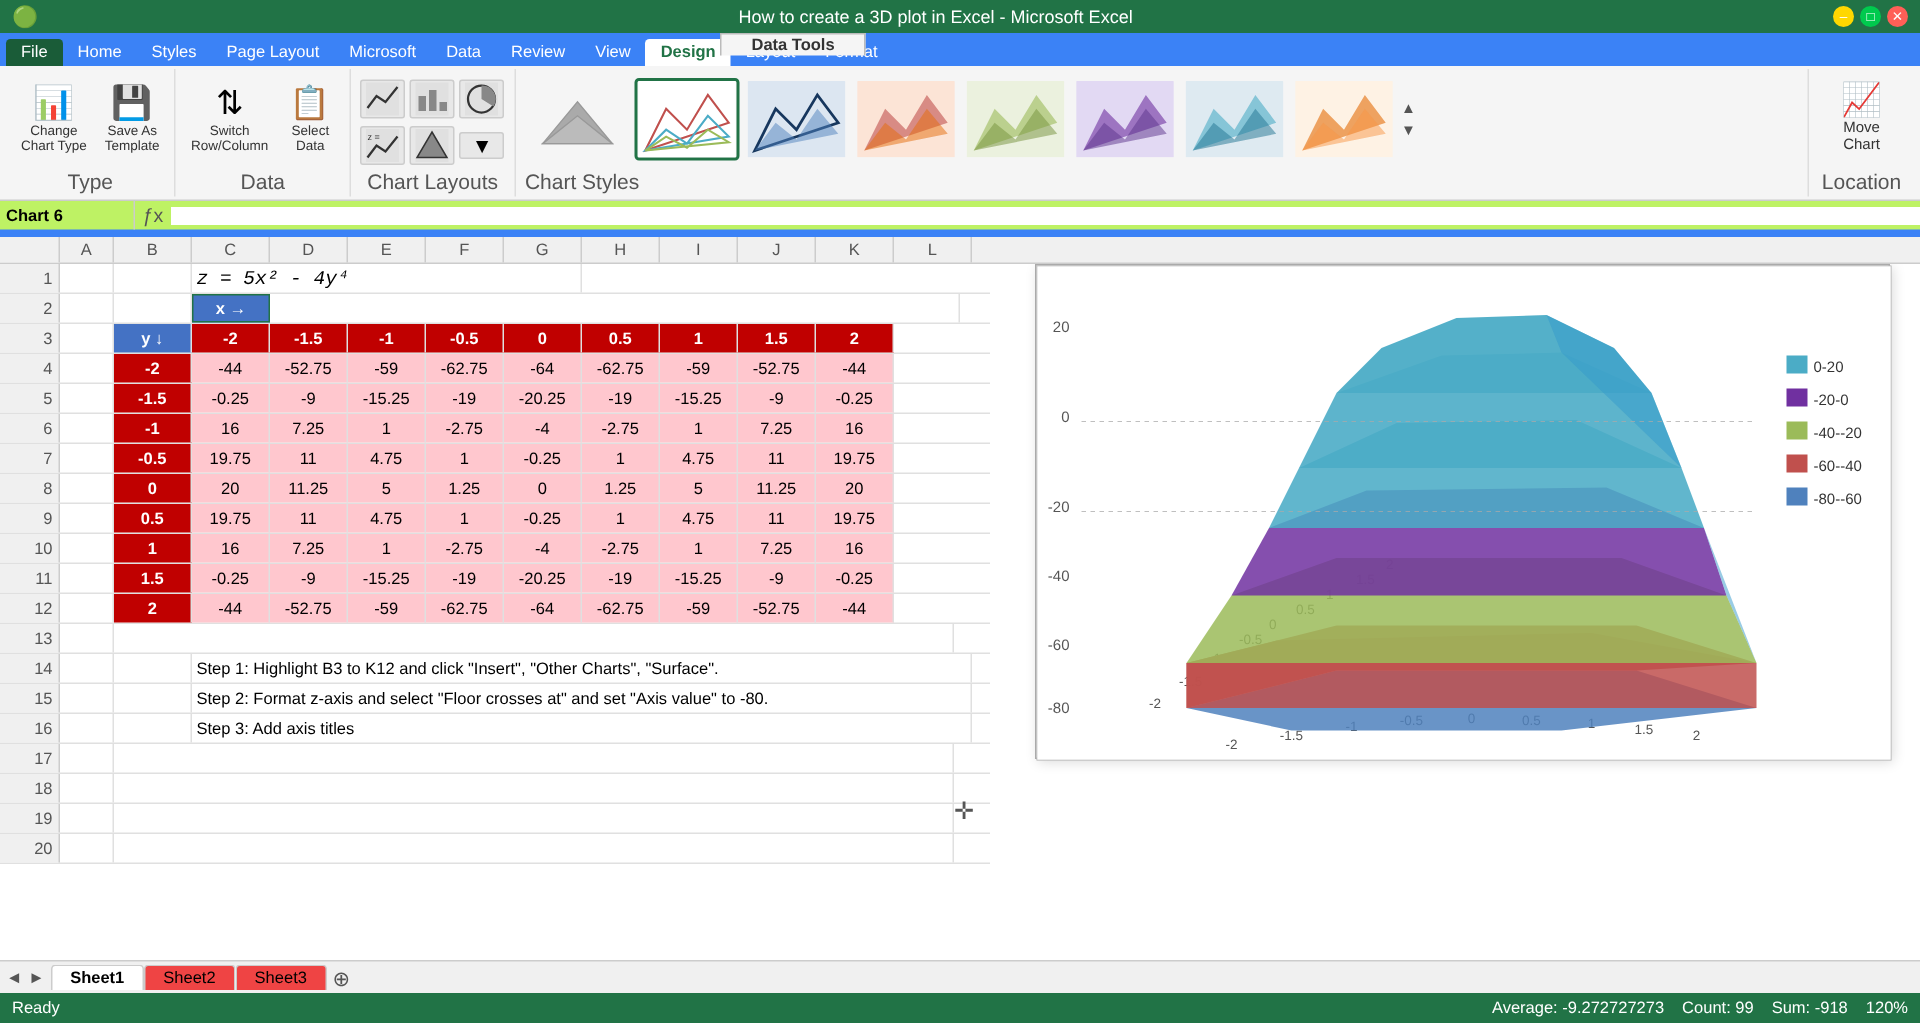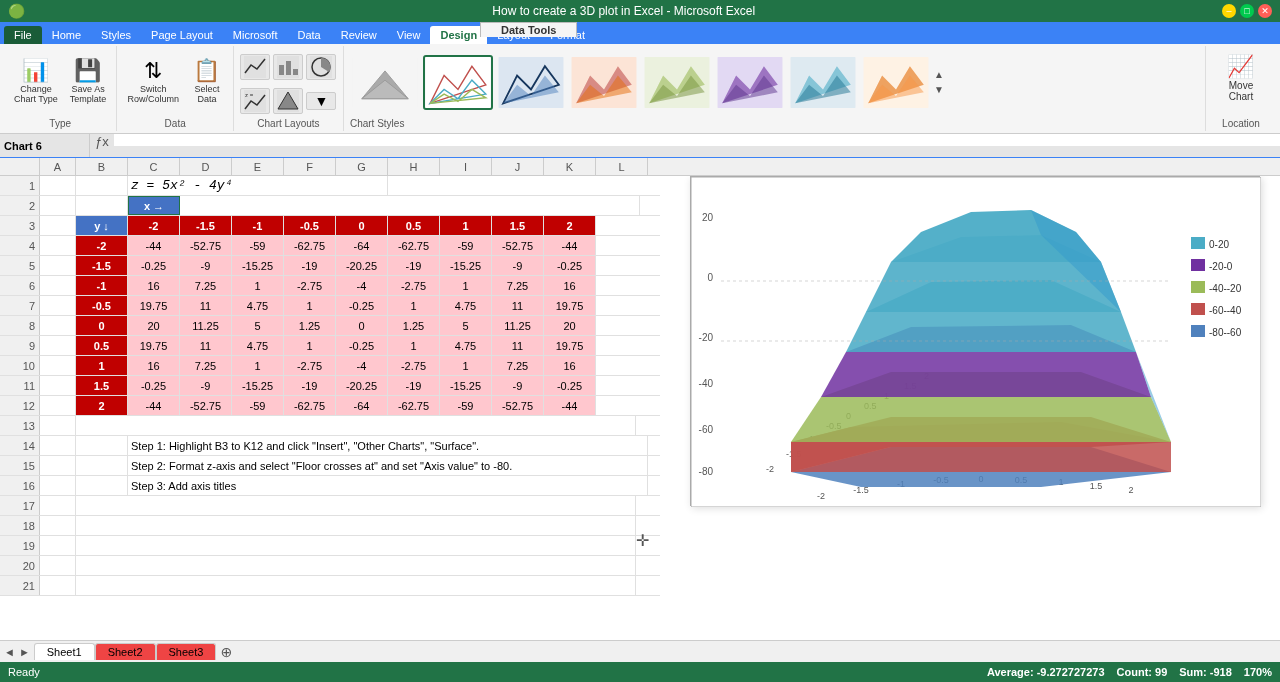--- a/index.html
+++ b/index.html
@@ -57,21 +57,21 @@
     .ribbon-group {
       display: flex;
       flex-direction: column;
       align-items: center;
       border-right: 1px solid #ddd;
       padding: 2px 6px;
       min-width: 60px;
     }
     .ribbon-group:last-child { border-right: none; }
     .ribbon-group-label {
-      font-size: 10px;
+      font-size: 14px;
       color: #555;
       margin-top: auto;
       padding-top: 2px;
     }
     .ribbon-btns {
       display: flex;
       gap: 4px;
       align-items: center;
       justify-content: center;
       flex: 1;
@@ -108,23 +108,23 @@
       overflow: hidden;
       position: relative;
     }
     .chart-style-item.selected { border-color: #217346; }
     .chart-style-item svg { width: 100%; height: 100%; }
 
     
     #formula-bar {
       height: 24px;
       display: flex;
-      align-items: flex-start;
-      border-bottom: 1px solid #3b82f6;
-      background: #e5e5e5;
+      align-items: center;
+      border-bottom: 5px solid #3b82f6;
+      background: #bef264;
     }
     #name-box {
       width: 90px;
       border-right: 1px solid #ccc;
       padding: 0 4px;
       font-size: 11px;
       height: 100%;
       display: flex;
       align-items: center;
       font-weight: bold;
@@ -233,39 +233,38 @@
       padding: 2px 12px;
       border: 1px solid #ccc;
       border-bottom: none;
       background: #ef4444;
       cursor: pointer;
       font-size: 11px;
       border-radius: 3px 3px 0 0;
     }
     .sheet-tab.active {
       background: #fff;
-      font-weight: normal;
+      font-weight: bold;
     }
 
     
     #status-bar {
       height: 20px;
       background: #217346;
       color: #fff;
       display: flex;
       align-items: center;
       justify-content: space-between;
       padding: 0 8px;
       font-size: 11px;
     }
     .status-right {
       display: flex;
       gap: 12px;
       align-items: center;
-      font-weight: bold;
     }
   </style>
 </head>
 <body>
 
 <div id="titlebar">
   <span style="font-size:14px;">🟢</span>
   <span class="title">How to create a 3D plot in Excel  -  Microsoft Excel</span>
   <div class="controls">
     <div class="ctrl-btn ctrl-min">–</div>
@@ -669,25 +668,20 @@
       <div class="grid-row">
           <div class="row-num">19</div>
           <div class="cell narrow"></div>
           <div class="cell" style="min-width:560px;"></div>
         </div>
       <div class="grid-row">
           <div class="row-num">20</div>
           <div class="cell narrow"></div>
           <div class="cell" style="min-width:560px;"></div>
         </div>
-      <div class="grid-row">
-          <div class="row-num">21</div>
-          <div class="cell narrow"></div>
-          <div class="cell" style="min-width:560px;"></div>
-        </div>
     </div>
 
     <div id="chart-area" style="position:absolute; right:20px; top:0; width:570px; height:330px; background:#fff; border:1px solid #aaa; box-shadow:2px 2px 8px rgba(0,0,0,0.15); z-index:10;">
       <svg width="570" height="330" viewBox="0 0 570 330">
 
         <rect width="570" height="330" fill="white" stroke="#aaa"></rect>
 
         <text x="22" y="44" font-size="10" fill="#555" text-anchor="end">20</text>
         <text x="22" y="104" font-size="10" fill="#555" text-anchor="end">0</text>
         <text x="22" y="164" font-size="10" fill="#555" text-anchor="end">-20</text>
@@ -761,15 +755,15 @@
     <div style="margin-left:4px; font-size:14px; color:#555; cursor:pointer;">⊕</div>
   </div>
 </div>
 
 <div id="status-bar">
   <span>Ready</span>
   <div class="status-right">
     <span>Average: -9.272727273</span>
     <span>Count: 99</span>
     <span>Sum: -918</span>
-    <span style="cursor:pointer;">170%</span>
+    <span style="cursor:pointer;">120%</span>
   </div>
 </div>
 
 </body></html>

